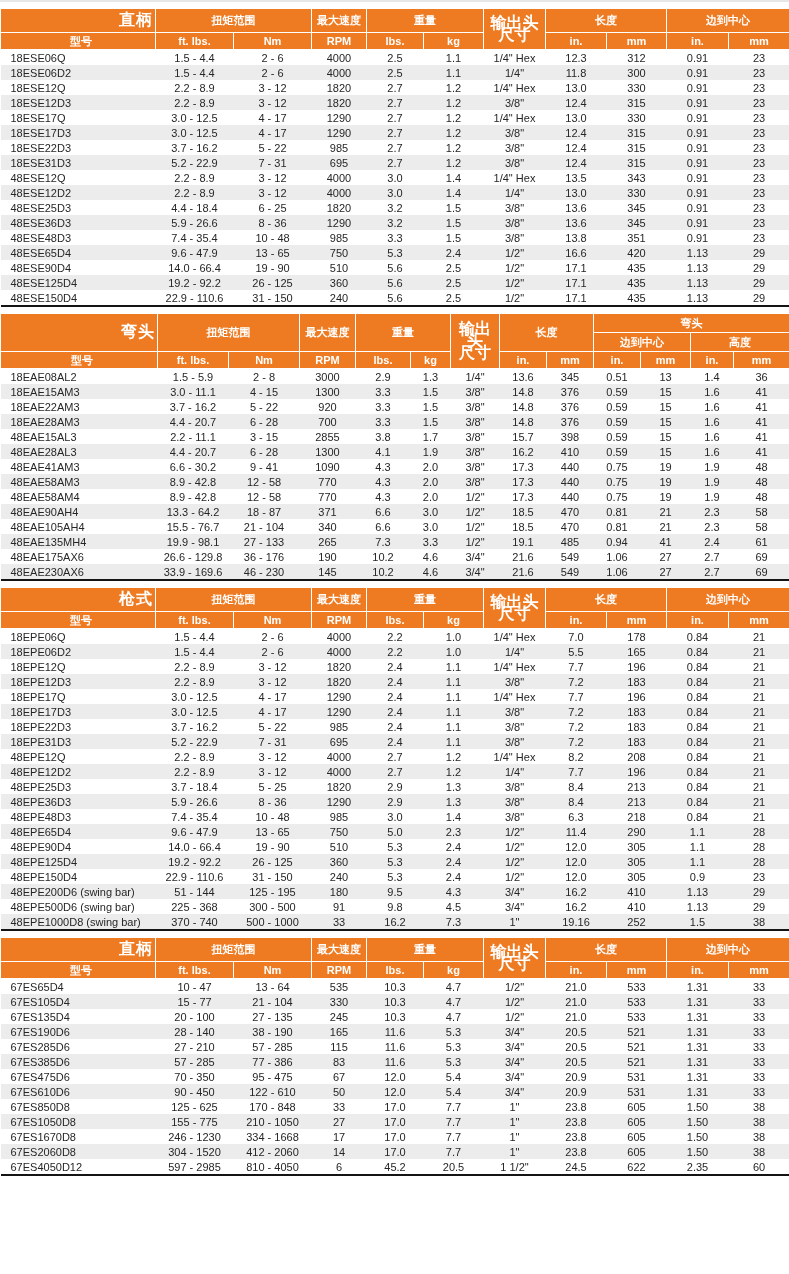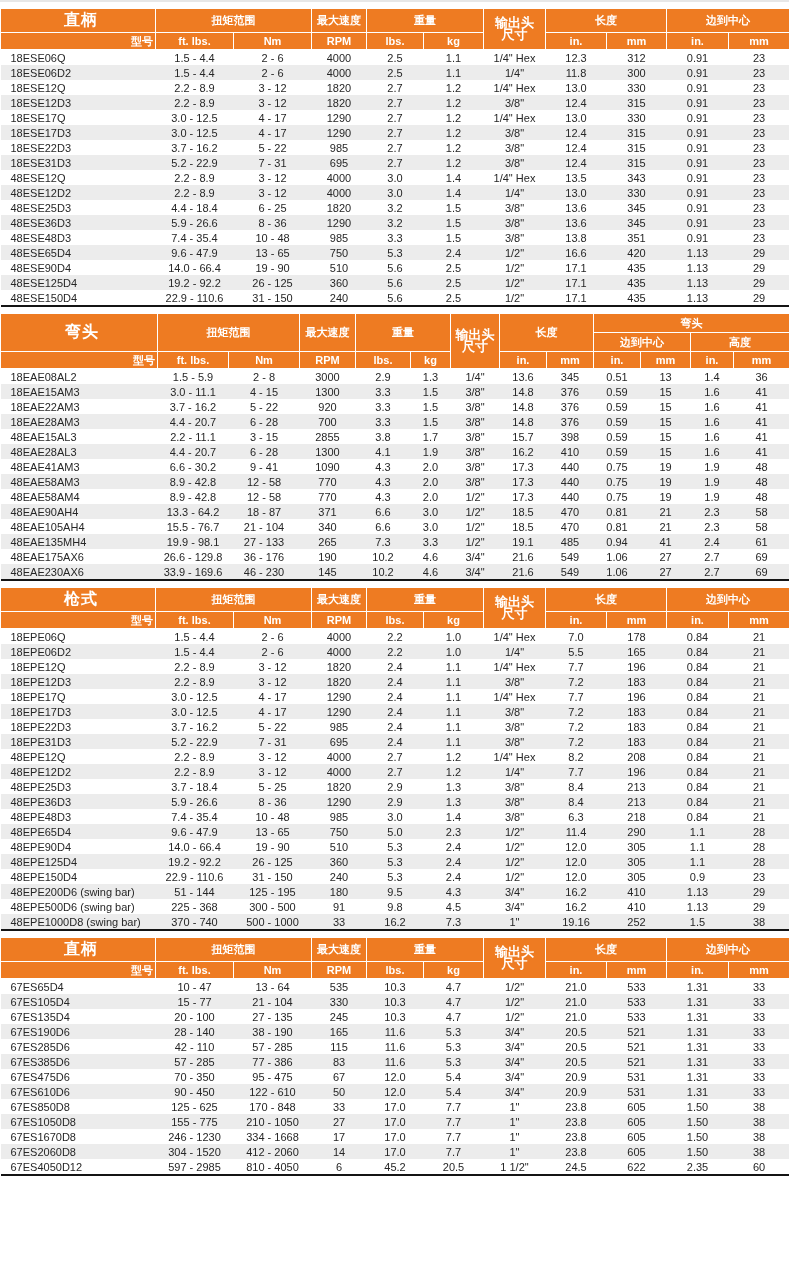--- a/index.html
+++ b/index.html
@@ -4,23 +4,23 @@
 <style>
   html,body{margin:0;padding:0;background:#fff;}
   body{width:789px;font-family:"Liberation Sans","DejaVu Sans",sans-serif;}
   .page{width:789px;}
   .topline{height:2px;background:#e7e7e7;margin-bottom:4px;}
   table{border-collapse:collapse;width:789px;table-layout:fixed;
         border-bottom:2px solid #141414;margin:6px 0 0 0;}
   thead th{background:#EE7B22;color:#fff;border:1px solid #fff;
            font-size:11px;font-weight:bold;padding:0 2px;text-align:center;
            overflow:hidden;white-space:nowrap;}
-  th.title{font-size:16px;text-align:center;padding-left:8px;letter-spacing:1px;}
-  th.model-h{text-align:right;padding-left:8px;}
-  th.output{font-size:13px;line-height:12px;white-space:normal;}
+  th.title{font-size:16px;text-align:right;padding-left:8px;letter-spacing:1px;}
+  th.model-h{text-align:center;padding-left:8px;}
+  th.output{font-size:16px;line-height:12px;white-space:normal;}
   .std thead tr:nth-child(1) th{height:23px;}
   .std thead tr:nth-child(2) th{height:16px;}
   .elb thead tr:nth-child(1) th{height:18px;}
   .elb thead tr:nth-child(2) th{height:18px;}
   .elb thead tr:nth-child(3) th{height:16px;}
   tbody td{font-size:11px;color:#262626;text-align:center;
            padding:1.5px 2px;white-space:nowrap;overflow:hidden;}
   tbody td.model{text-align:left;padding-left:10px;}
   tbody tr:nth-child(even){background:#ECECEC;}
 </style>
@@ -937,21 +937,21 @@
           <td>11.6</td>
           <td>5.3</td>
           <td>3/4"</td>
           <td>20.5</td>
           <td>521</td>
           <td>1.31</td>
           <td>33</td>
         </tr>
         <tr>
           <td class="model">67ES285D6</td>
-          <td>42 - 110</td>
+          <td>27 - 210</td>
           <td>57 - 285</td>
           <td>115</td>
           <td>11.6</td>
           <td>5.3</td>
           <td>3/4"</td>
           <td>20.5</td>
           <td>521</td>
           <td>1.31</td>
           <td>33</td>
         </tr>

